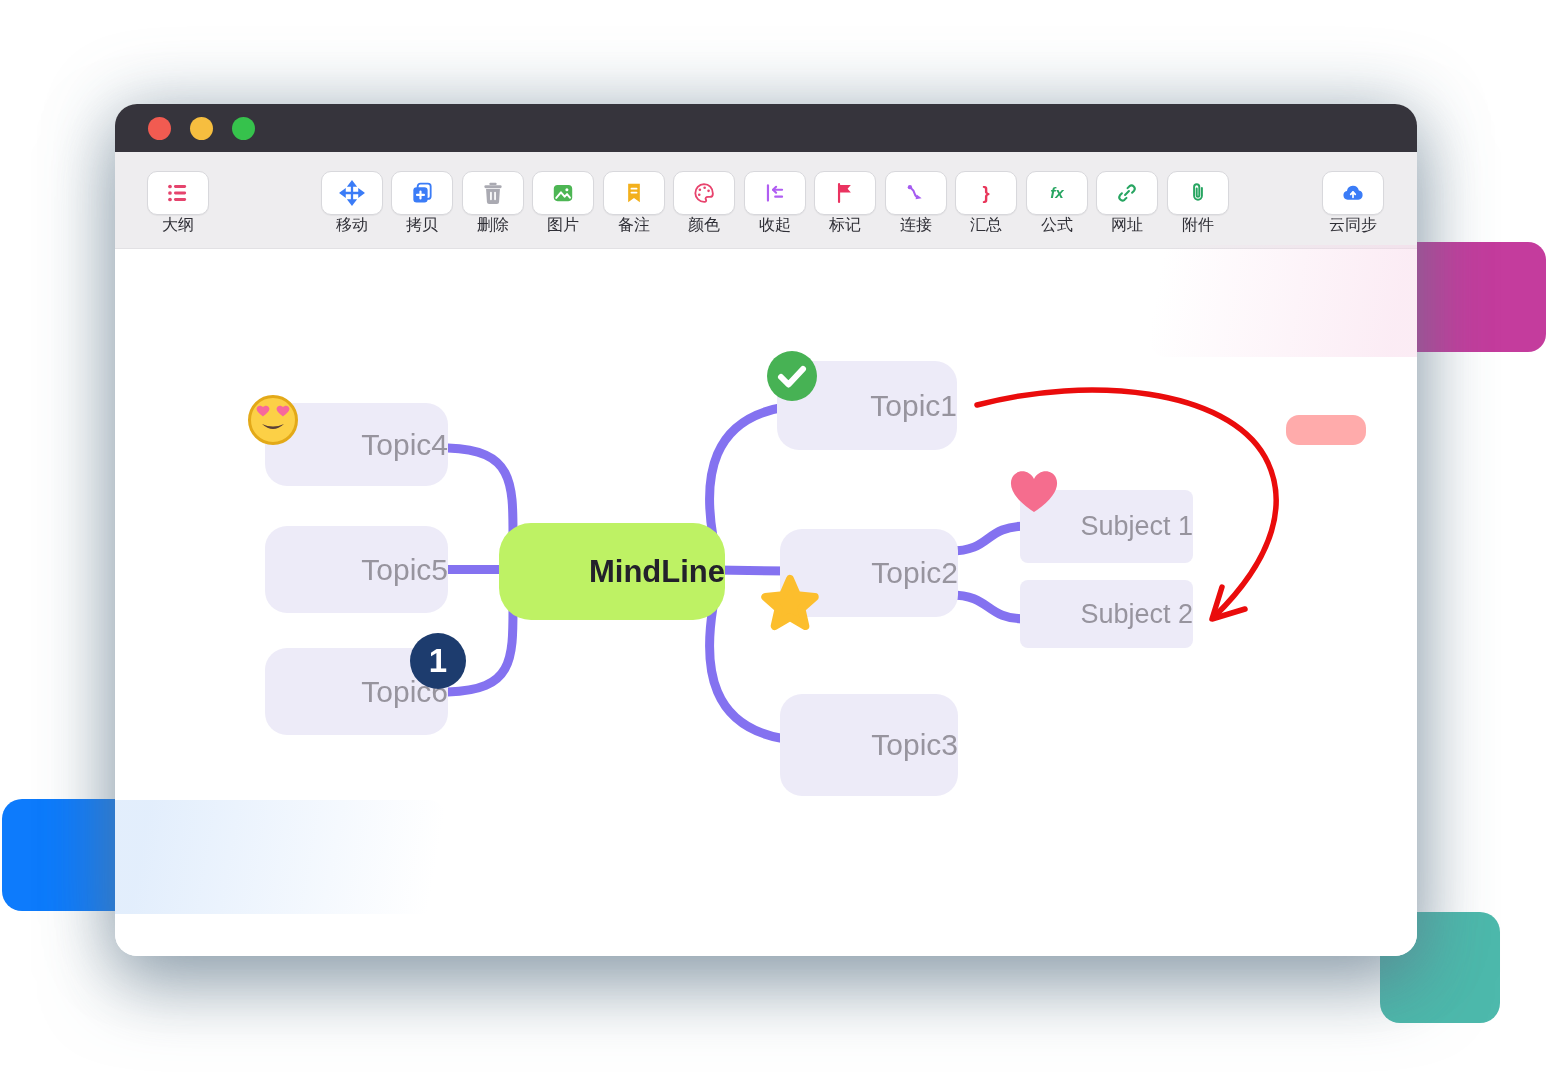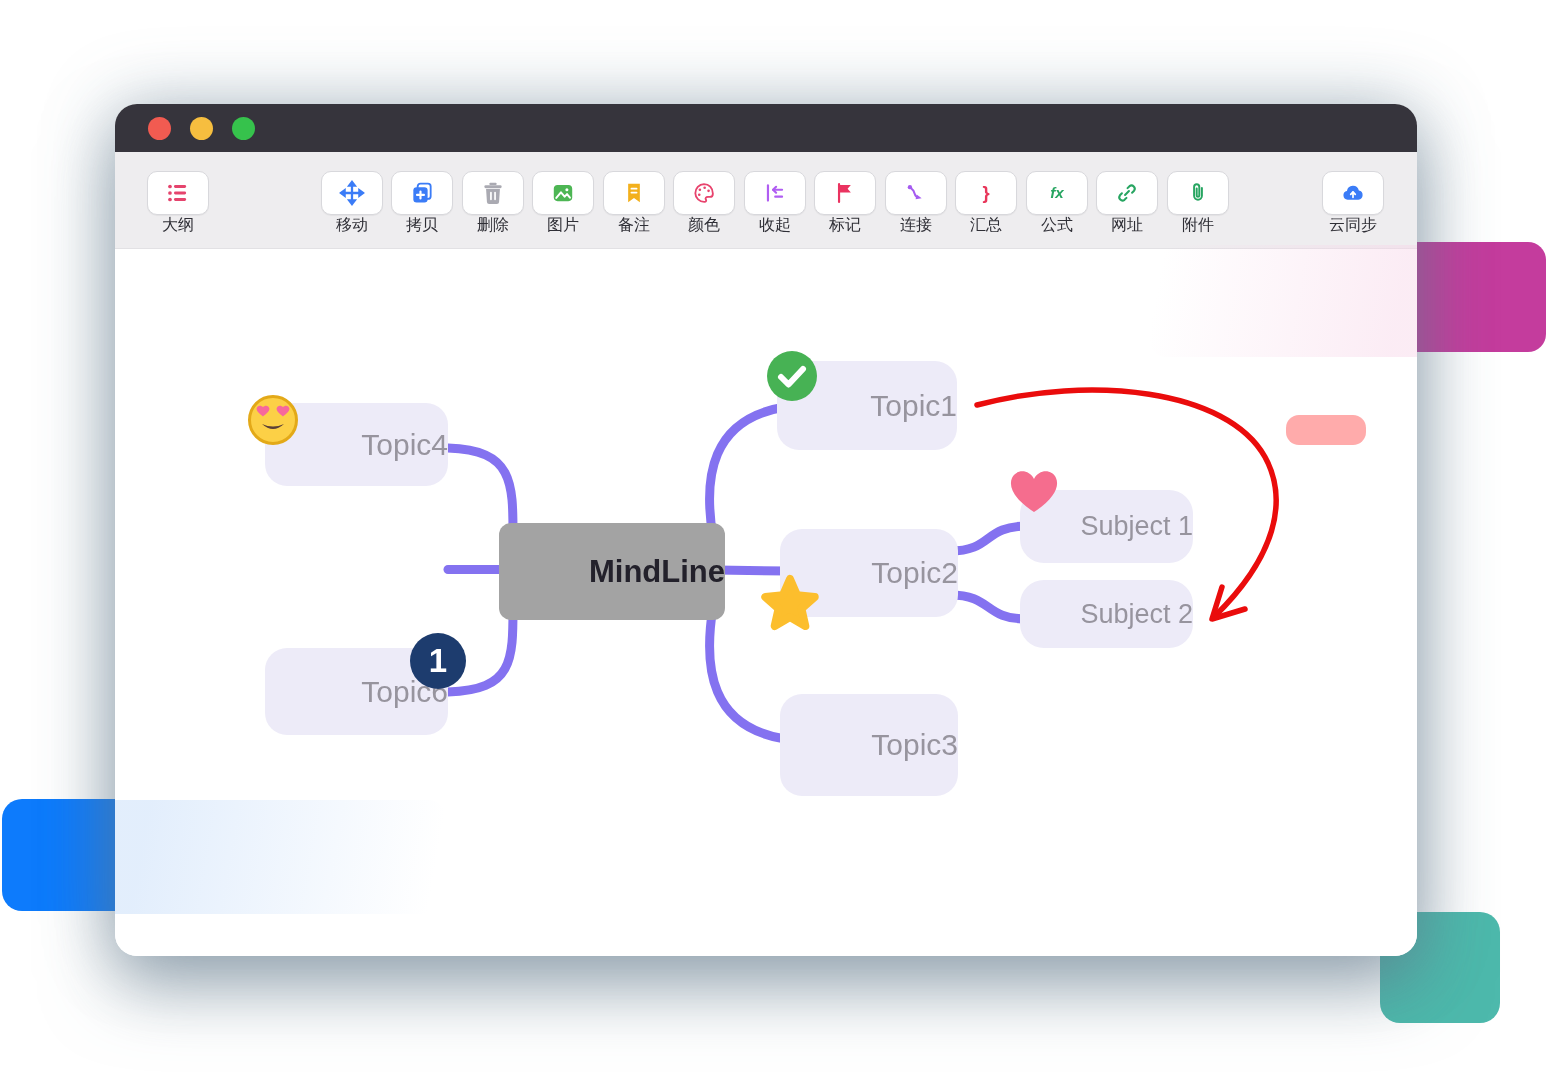--- a/index.html
+++ b/index.html
@@ -40,22 +40,22 @@
     background:linear-gradient(280deg, rgba(255,255,255,0) 5%, rgba(203,224,250,.55) 90%);}
   .salmon-chip{position:absolute;z-index:1;left:1171px;top:166px;width:80px;height:30px;border-radius:13px;background:#ffabab;}
 
   svg.links{position:absolute;z-index:2;left:0;top:0;}
 
   .node{
     position:absolute;z-index:3;background:#edebf8;border-radius:22px;
     display:flex;align-items:center;justify-content:flex-end;
     color:#97949e;font-size:30px;cursor:pointer;
   }
-  .node-center{background:#a3a3a3;color:#23212b;font-weight:700;font-size:31px;border-radius:12px;}
-  .node-subject{font-size:27px;border-radius:24px;}
+  .node-center{background:#bef264;color:#23212b;font-weight:700;font-size:31px;border-radius:32px;}
+  .node-subject{font-size:27px;border-radius:8px;}
 
   .sticker{position:absolute;z-index:4;}
   .badge-num{
     width:56px;height:56px;border-radius:50%;background:#1d3c6e;
     display:flex;align-items:center;justify-content:center;
     color:#ffffff;font-size:33px;font-weight:700;
   }
 </style>
 </head>
 <body>
@@ -273,20 +273,23 @@
       </g>
     </svg>
 
     <div class="node node-center" style="left:384px;top:274px;width:226px;height:97px">
       <span>MindLine</span>
     </div>
 
     <div class="node" style="left:150px;top:154px;width:183px;height:83px">
       <span>Topic4</span>
     </div>
+    <div class="node" style="left:150px;top:277px;width:183px;height:87px">
+      <span>Topic5</span>
+    </div>
     <div class="node" style="left:150px;top:399px;width:183px;height:87px">
       <span>Topic6</span>
     </div>
 
     <div class="node" style="left:662px;top:112px;width:180px;height:89px">
       <span>Topic1</span>
     </div>
     <div class="node" style="left:665px;top:280px;width:178px;height:88px">
       <span>Topic2</span>
     </div>

